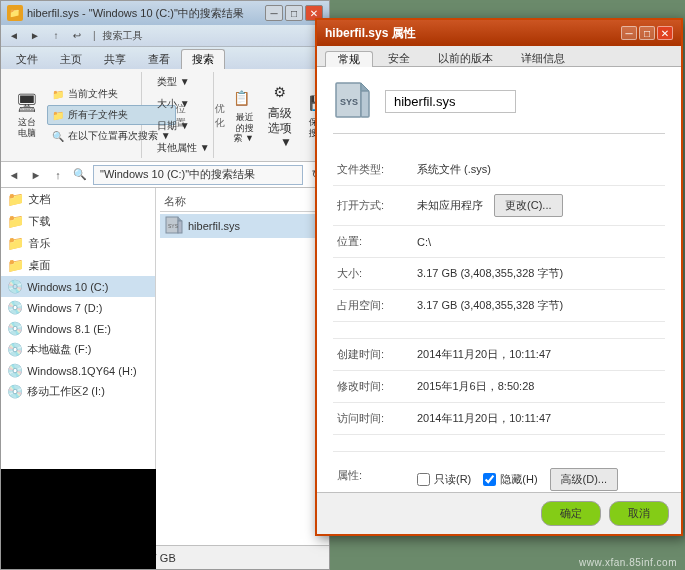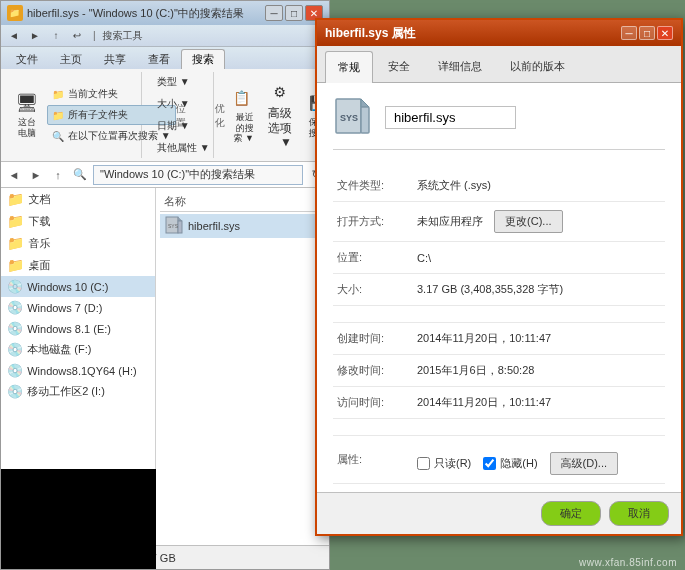--- a/index.html
+++ b/index.html
@@ -317,21 +317,21 @@
 
     
     .dialog-tabs {
       background: #e8e8e8;
       display: flex;
       padding: 4px 8px 0;
       border-bottom: 1px solid #b0b0b0;
       flex-shrink: 0;
     }
     .dialog-tab {
-      padding: 8px 12px;
+      padding: 0 12px;
       font-size: 11px;
       cursor: pointer;
       color: #333;
       border: 1px solid transparent;
       border-bottom: none;
       border-radius: 3px 3px 0 0;
       margin-right: 2px;
     }
     .dialog-tab.active {
       background: #f5f5f5;
@@ -684,22 +684,22 @@
     <div class="props-titlebar-controls">
       <div class="props-titlebar-btn">─</div>
       <div class="props-titlebar-btn">□</div>
       <div class="props-titlebar-btn close-btn">✕</div>
     </div>
   </div>
 
   <div class="dialog-tabs">
     <div class="dialog-tab active">常规</div>
     <div class="dialog-tab">安全</div>
+    <div class="dialog-tab">以前的版本</div>
     <div class="dialog-tab">详细信息</div>
-    <div class="dialog-tab">以前的版本</div>
   </div>
 
   <div class="dialog-content">
 
     <div class="dialog-file-header">
       <div class="dialog-file-icon">
         <svg width="40" height="40" viewBox="0 0 40 40">
           <rect x="3" y="2" width="25" height="34" fill="#c8d4dc" stroke="#8098a8" stroke-width="1.5" rx="1"></rect>
           <polygon points="28,2 36,10 28,10" fill="#90a8b8" stroke="#7090a0" stroke-width="1"></polygon>
           <rect x="28" y="10" width="8" height="26" fill="#b8c8d4" stroke="#8098a8" stroke-width="1.5" rx="1"></rect>
@@ -732,20 +732,24 @@
       <tr>
         <td class="props-label">位置:</td>
         <td class="props-value">C:\</td>
       </tr>
 
       <tr>
         <td class="props-label">大小:</td>
         <td class="props-value">3.17 GB (3,408,355,328 字节)</td>
       </tr>
 
+      <tr>
+        <td class="props-label">占用空间:</td>
+        <td class="props-value">3.17 GB (3,408,355,328 字节)</td>
+      </tr>
 
       <tr style="height:6px;">
             <td colspan="2"></td>
           </tr>
 
       <tr>
         <td class="props-label">创建时间:</td>
         <td class="props-value">2014年11月20日，10:11:47</td>
       </tr>
 

